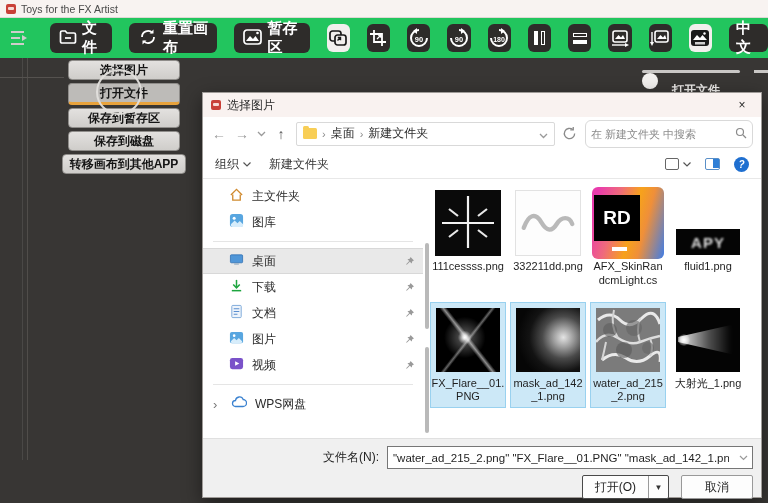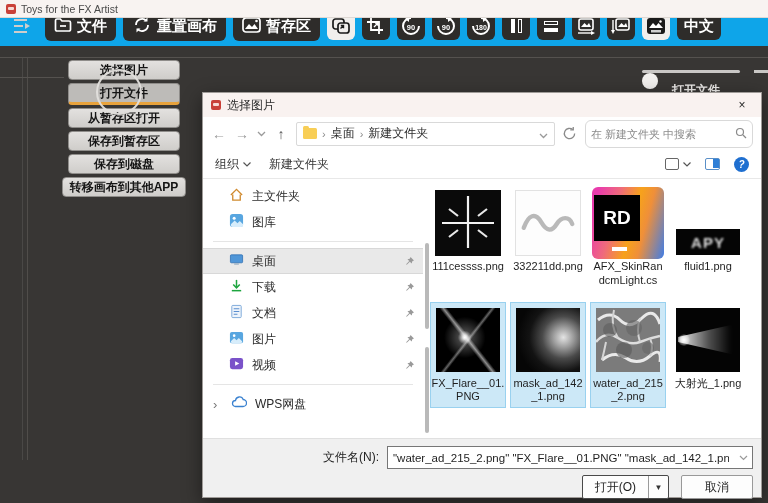--- a/index.html
+++ b/index.html
@@ -7,22 +7,22 @@
   body { font-family:"Liberation Sans","DejaVu Sans",sans-serif; background:#383634; position:relative; }
 
   
   .titlebar { position:absolute; left:0; top:0; width:768px; height:18px; background:#f8f3f1;
     display:flex; align-items:center; padding-left:6px; gap:5px; border-bottom:1px solid #ded8d4; z-index:5; }
   .app-ico { width:10px; height:10px; border-radius:2px; background:#c94038; position:relative; flex:0 0 auto; }
   .app-ico::after { content:""; position:absolute; left:2px; top:3px; width:6px; height:3px; background:#f6d9d4; border-radius:1px; }
   .titlebar span { font-size:10.5px; color:#4a4a4a; }
 
   
-  .toolbar { position:absolute; left:0; top:6px; width:768px; height:40px; background:#0ea5e9;
-    display:flex; align-items:center; gap:7px; padding-left:8px; z-index:4; }
+  .toolbar { position:absolute; left:0; top:18px; width:768px; height:40px; background:#22c55e;
+    display:flex; align-items:center; gap:17px; padding-left:8px; z-index:4; }
   .menu-expand { width:30px; height:26px; display:flex; align-items:center; justify-content:center; }
   .tb-btn { display:flex; align-items:center; gap:5px; background:#2e2c2a; border-radius:6px;
     padding:0 9px; height:30px; color:#fff; font-weight:bold; font-size:15px; cursor:default; }
   .tb-ic { width:28px; height:28px; background:#2e2c2a; border-radius:6px; display:flex; align-items:center; justify-content:center; }
   .tb-ic.active { background:#f1efed; }
   .tb-lang { background:#2e2c2a; border-radius:6px; height:28px; padding:0 7px; color:#fff; font-weight:bold; font-size:15px;
     display:flex; align-items:center; }
   .flipH { display:flex; gap:3px; align-items:center; }
   .flipH i { display:block; width:4px; height:14px; border:1.5px solid #fff; }
   .flipH i.f { background:#fff; }
@@ -269,23 +269,20 @@
 </div>
 
 <div class="side">
   <div class="side-btn">
       <span>选择图片</span>
     </div>
   <div class="side-btn active">
       <span>打开文件</span>
     </div>
   <div class="side-btn">
-      <span>从暂存区打开</span>
-    </div>
-  <div class="side-btn">
       <span>保存到暂存区</span>
     </div>
   <div class="side-btn">
       <span>保存到磁盘</span>
     </div>
   <div class="side-btn wide">
       <span>转移画布到其他APP</span>
     </div>
   <div class="click-ring"></div>
 </div>

